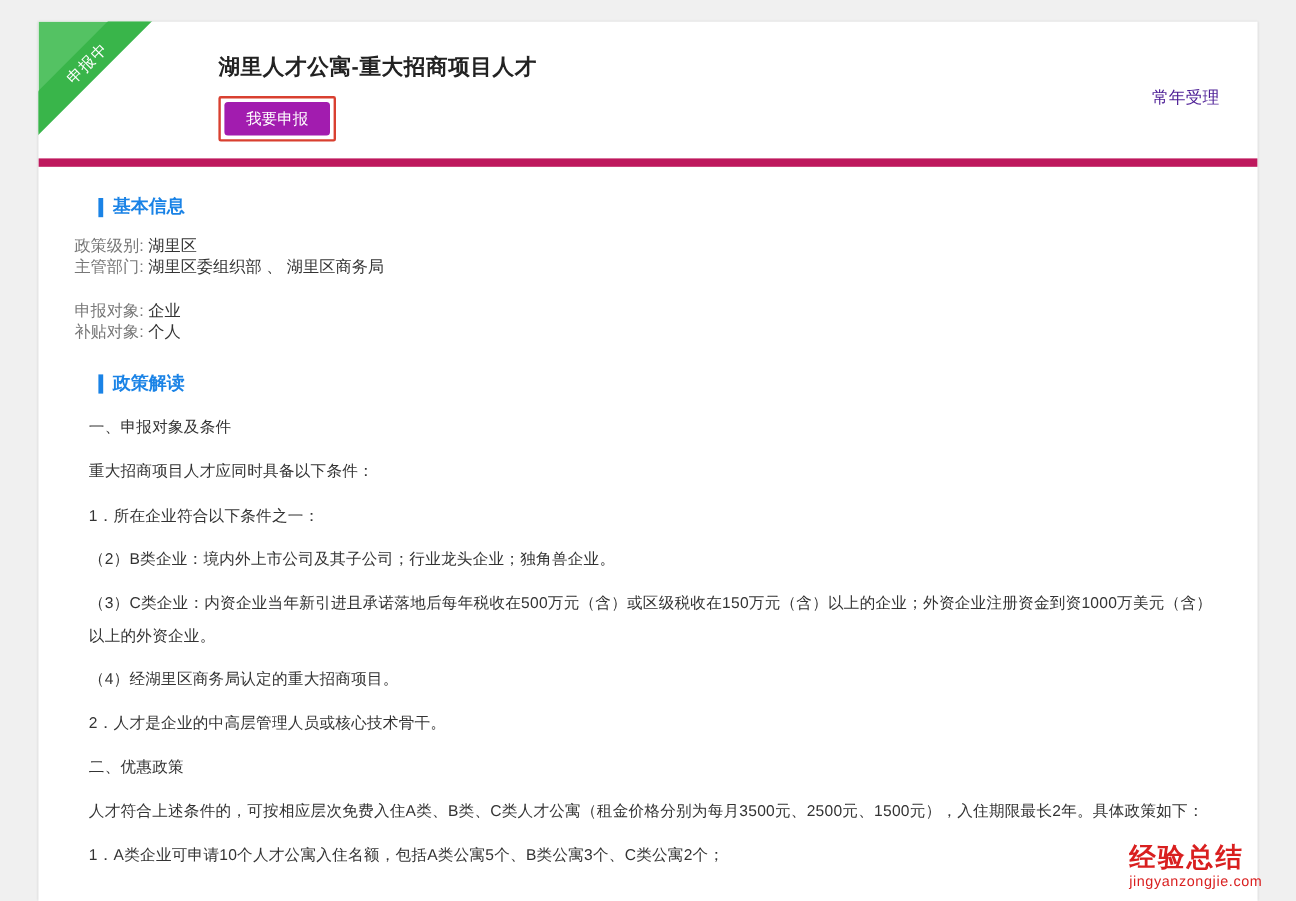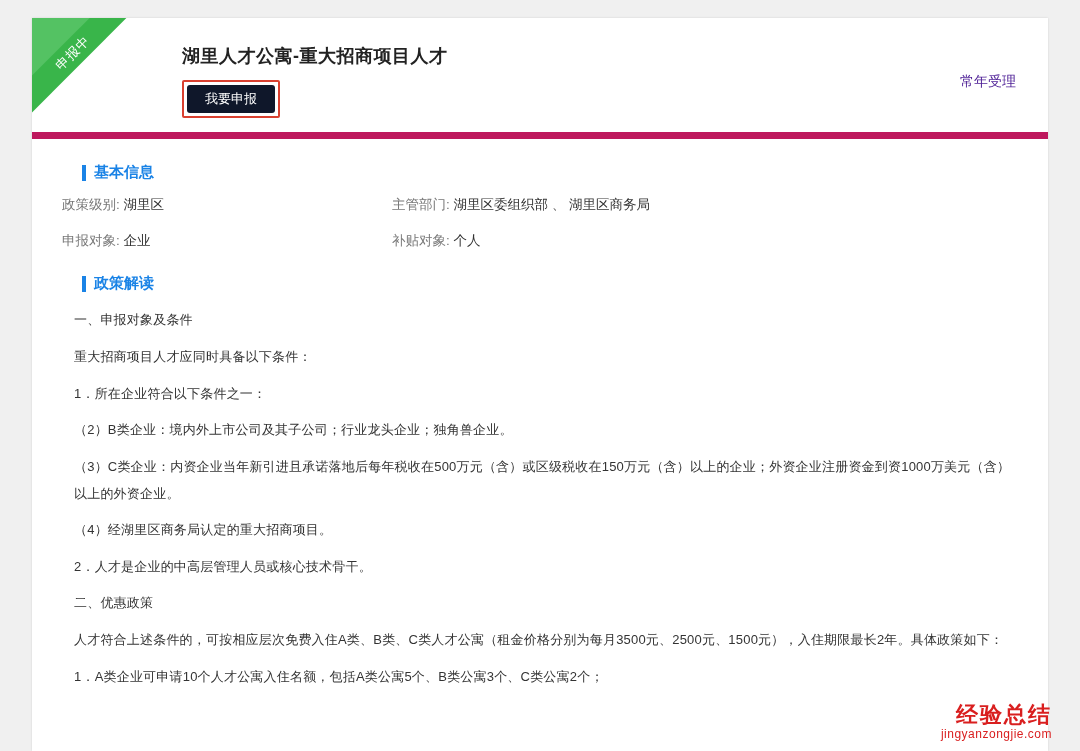--- a/index.html
+++ b/index.html
@@ -76,21 +76,21 @@
   }
   .apply-wrap {
     margin: 12px 0 0 30px;
     display: inline-block;
     border: 2px solid #d94030;
     padding: 3px;
     border-radius: 2px;
   }
   .apply-btn {
     display: inline-block;
-    background: #0f172a;
+    background: #a21caf;
     color: #fff;
     font-size: 13px;
     padding: 7px 18px;
     border: none;
     border-radius: 3px;
     cursor: pointer;
     line-height: 1.1;
   }
   .accept-note {
     position: absolute;
@@ -117,20 +117,21 @@
     margin-right: 8px;
   }
 
   .info-grid {
     margin: 0 0 0 30px;
     position: relative;
   }
   .info-row {
     display: flex;
     margin-bottom: 18px;
+    flex-direction: column;
   }
   .info-cell {
     font-size: 13.5px;
     color: #333;
   }
   .info-cell .k { color: #777; }
   .info-cell .v { color: #333; }
   .c1 { width: 330px; }
   .c2 { width: 290px; }
   .c3 { width: 300px; }
@@ -143,21 +144,21 @@
     font-size: 13px;
     line-height: 2.05;
     margin: 0 0 10px 0;
     letter-spacing: 0.2px;
   }
 
   .watermark {
     position: absolute;
     right: 28px;
     bottom: 10px;
-    text-align: right;
+    text-align: left;
     user-select: none;
   }
   .watermark .wm-main {
     font-size: 22px;
     font-weight: bold;
     color: #d91f1f;
     letter-spacing: 2px;
     line-height: 1.1;
   }
   .watermark .wm-sub {

